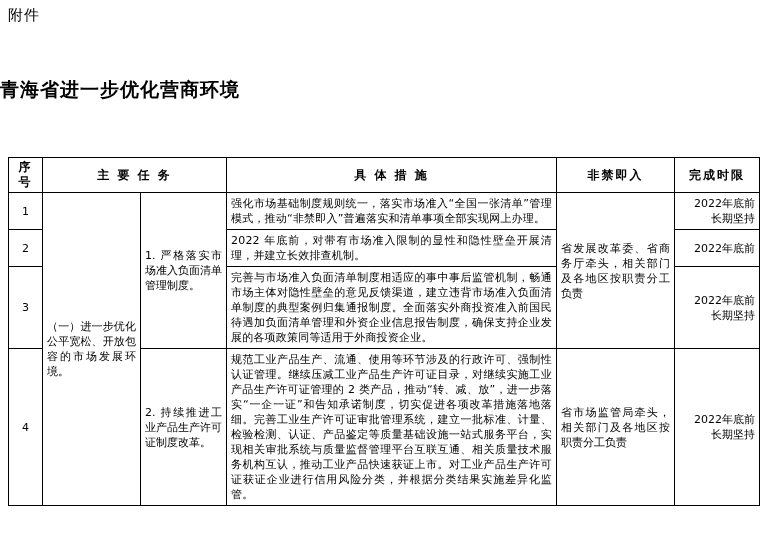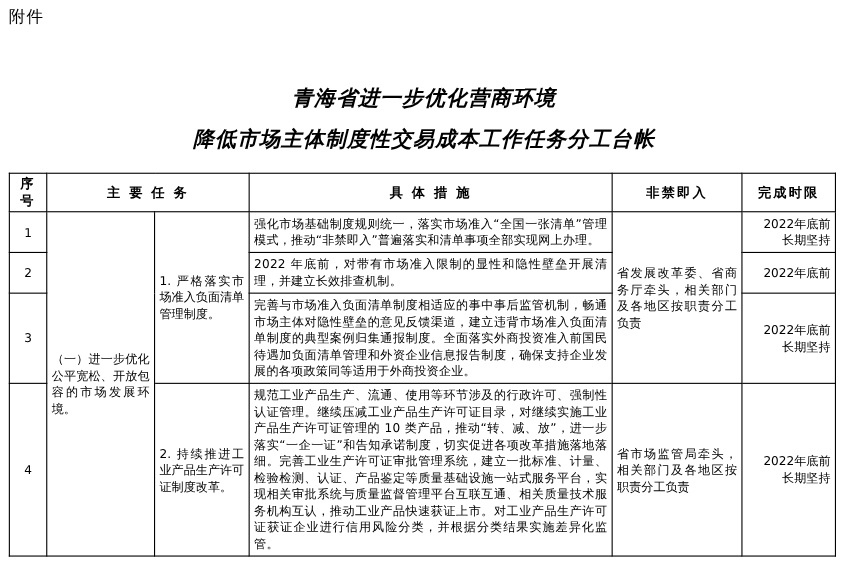--- a/index.html
+++ b/index.html
@@ -27,22 +27,20 @@
     top: 6px;
     font-size: 15px;
     font-weight: normal;
     letter-spacing: 1px;
   }
   .title-block {
     position: absolute;
     left: 0;
     top: 70px;
     width: 771px;
-    text-align: center;
-    font-style: italic;
   }
   .title-line {
     font-size: 19px;
     font-weight: bold;
     letter-spacing: 1px;
     line-height: 38px;
   }
   .table-wrap {
     position: absolute;
     left: 8px;
@@ -103,21 +101,20 @@
 </style>
 </head>
 <body>
 
 <div class="page">
 
   <div class="attachment-label">附件</div>
 
   <div class="title-block">
     <div class="title-line">青海省进一步优化营商环境</div>
-    <div class="title-line">降低市场主体制度性交易成本工作任务分工台帐</div>
   </div>
 
   <div class="table-wrap">
     <table class="matrix">
       <colgroup>
         <col class="col-seq">
         <col class="col-main">
         <col class="col-sub">
         <col class="col-measure">
         <col class="col-unit">
@@ -149,21 +146,21 @@
         </tr>
         <tr>
           <td class="center">3</td>
           <td class="justify">完善与市场准入负面清单制度相适应的事中事后监管机制，畅通市场主体对隐性壁垒的意见反馈渠道，建立违背市场准入负面清单制度的典型案例归集通报制度。全面落实外商投资准入前国民待遇加负面清单管理和外资企业信息报告制度，确保支持企业发展的各项政策同等适用于外商投资企业。</td>
           <td class="nowrap-center">2022年底前
 长期坚持</td>
         </tr>
         <tr>
           <td class="center">4</td>
           <td class="vert-sub">2. 持续推进工业产品生产许可证制度改革。</td>
-          <td class="justify">规范工业产品生产、流通、使用等环节涉及的行政许可、强制性认证管理。继续压减工业产品生产许可证目录，对继续实施工业产品生产许可证管理的 10 类产品，推动“转、减、放”，进一步落实“一企一证”和告知承诺制度，切实促进各项改革措施落地落细。完善工业生产许可证审批管理系统，建立一批标准、计量、检验检测、认证、产品鉴定等质量基础设施一站式服务平台，实现相关审批系统与质量监督管理平台互联互通、相关质量技术服务机构互认，推动工业产品快速获证上市。对工业产品生产许可证获证企业进行信用风险分类，并根据分类结果实施差异化监管。</td>
+          <td class="justify">规范工业产品生产、流通、使用等环节涉及的行政许可、强制性认证管理。继续压减工业产品生产许可证目录，对继续实施工业产品生产许可证管理的 2 类产品，推动“转、减、放”，进一步落实“一企一证”和告知承诺制度，切实促进各项改革措施落地落细。完善工业生产许可证审批管理系统，建立一批标准、计量、检验检测、认证、产品鉴定等质量基础设施一站式服务平台，实现相关审批系统与质量监督管理平台互联互通、相关质量技术服务机构互认，推动工业产品快速获证上市。对工业产品生产许可证获证企业进行信用风险分类，并根据分类结果实施差异化监管。</td>
           <td class="unit">省市场监管局牵头，相关部门及各地区按职责分工负责</td>
           <td class="nowrap-center">2022年底前
 长期坚持</td>
         </tr>
       </tbody>
     </table>
   </div>
 
 </div>
 

